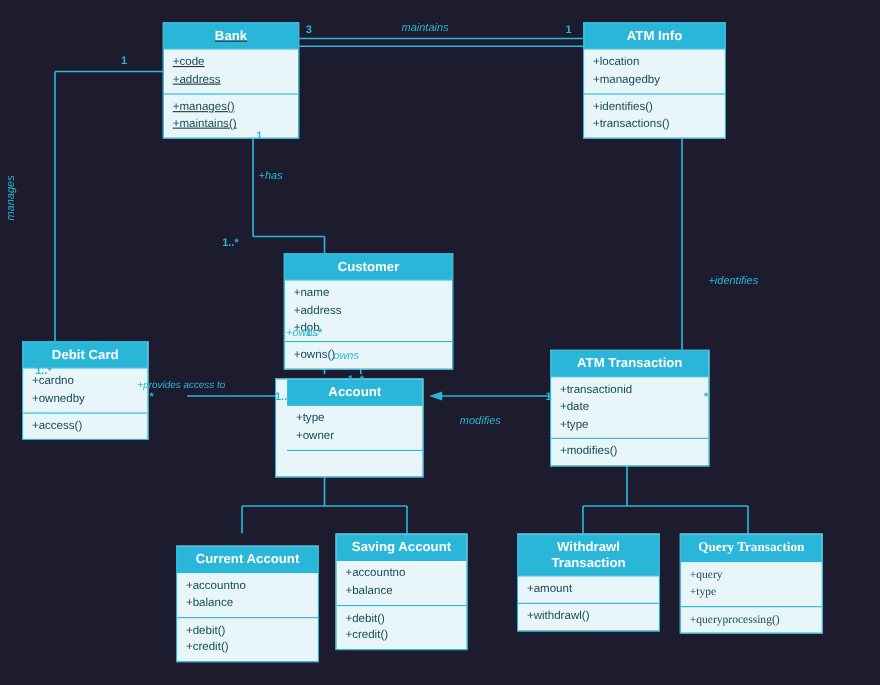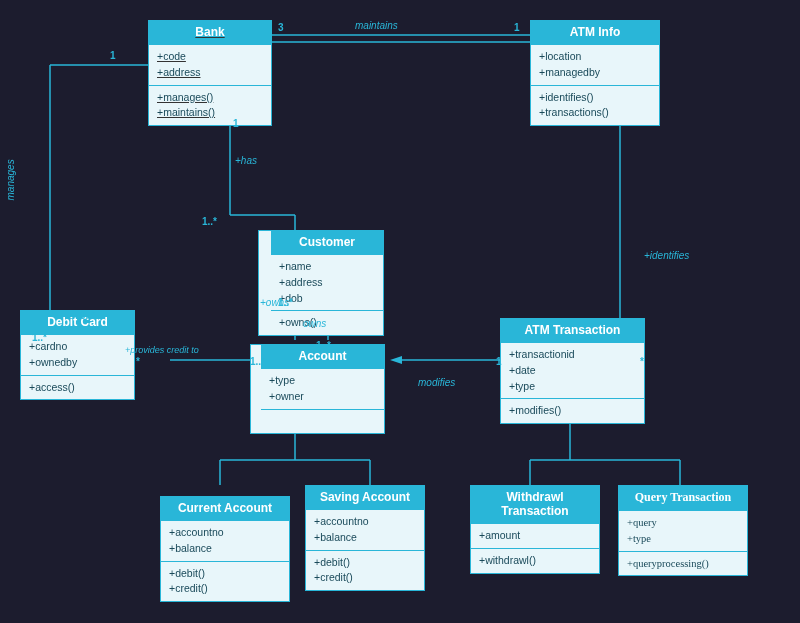--- a/index.html
+++ b/index.html
@@ -119,21 +119,21 @@
     <div class="box-section">+code<br>+address</div>
     <div class="box-section">+manages()<br>+maintains()</div>
   </div>
 
   <div class="uml-box" style="left:530px; top:20px; width:130px;">
     <div class="box-title">ATM Info</div>
     <div class="box-section">+location<br>+managedby</div>
     <div class="box-section">+identifies()<br>+transactions()</div>
   </div>
 
-  <div class="uml-box" style="left:258px; top:230px; width:126px;padding-left:12px;">
+  <div class="uml-box" style="left:258px; top:230px; width:154px;">
     <div class="box-title">Customer</div>
     <div class="box-section">+name<br>+address<br>+dob</div>
     <div class="box-section">+owns()</div>
   </div>
 
   <div class="uml-box" style="left:250px; top:344px; width:135px;padding-left:10px;">
     <div class="box-title">Account</div>
     <div class="box-section">+type<br>+owner</div>
     <div class="box-section">&nbsp;</div>
   </div>
@@ -167,31 +167,31 @@
     <div class="box-section">+amount</div>
     <div class="box-section">+withdrawl()</div>
   </div>
 
   <div class="uml-box" style="left:618px; top:485px; width:130px;font-family:Liberation Serif, serif;">
     <div class="box-title">Query Transaction</div>
     <div class="box-section">+query<br>+type</div>
     <div class="box-section">+queryprocessing()</div>
   </div>
 
-  <div class="label-text" style="left:355px; top:20px;text-align:right;">maintains</div>
+  <div class="label-text" style="left:365px; top:20px;text-align:right;">maintains</div>
 
   <div class="label-text" style="left:235px; top:155px;">+has</div>
 
   <div class="label-text" style="left:10px; top:195px; transform: rotate(-90deg); transform-origin: left center; white-space:nowrap;">manages</div>
 
   <div class="label-text" style="left:260px; top:297px;">+owns</div>
 
   <div class="label-text" style="left:303px; top:318px;">owns</div>
 
-  <div class="label-text" style="left:125px; top:345px; font-size:9px;">+provides credit to</div>
+  <div class="label-text" style="left:125px; top:345px; font-size:9px;">+provides access to</div>
 
   <div class="label-text" style="left:628px; top:250px;margin-left:16px;">+identifies</div>
 
   <div class="label-text" style="left:418px; top:345px;margin-top:32px;">modifies</div>
 
   <div class="mult-text" style="left:278px; top:22px;">3</div>
   <div class="mult-text" style="left:514px; top:22px;">1</div>
   <div class="mult-text" style="left:233px; top:118px;">1</div>
   <div class="mult-text" style="left:202px; top:216px;">1..*</div>
   <div class="mult-text" style="left:110px; top:50px;">1</div>

